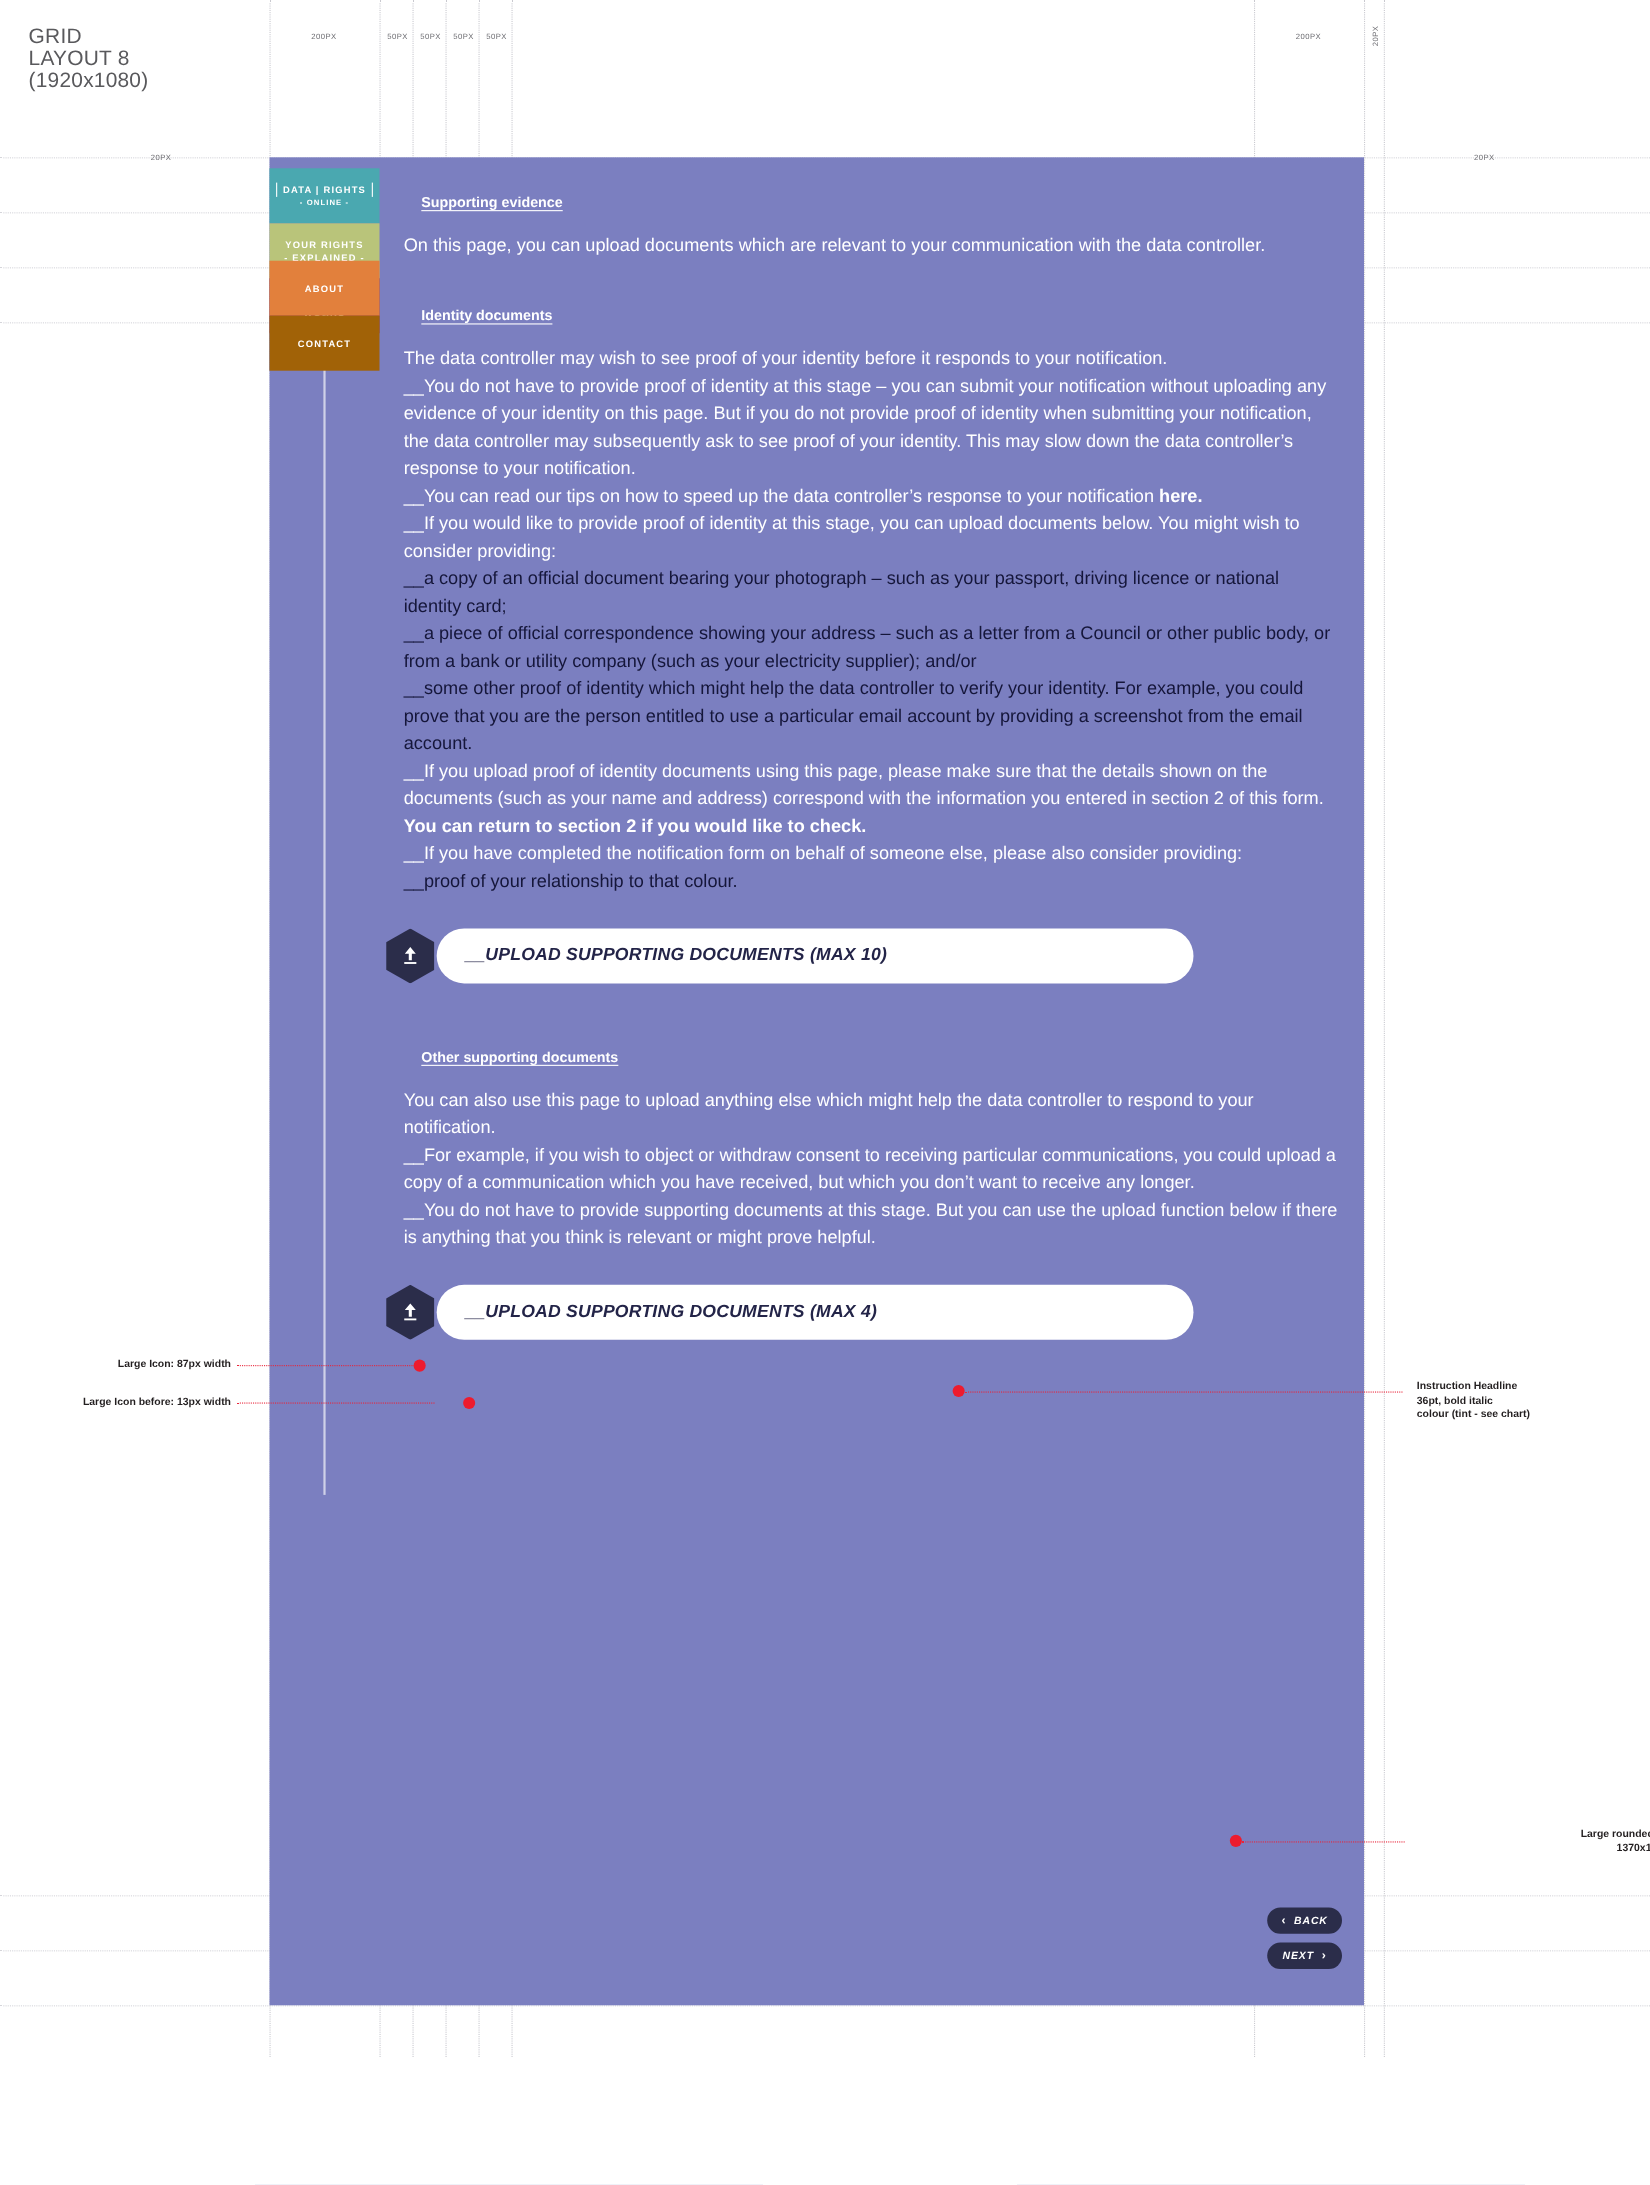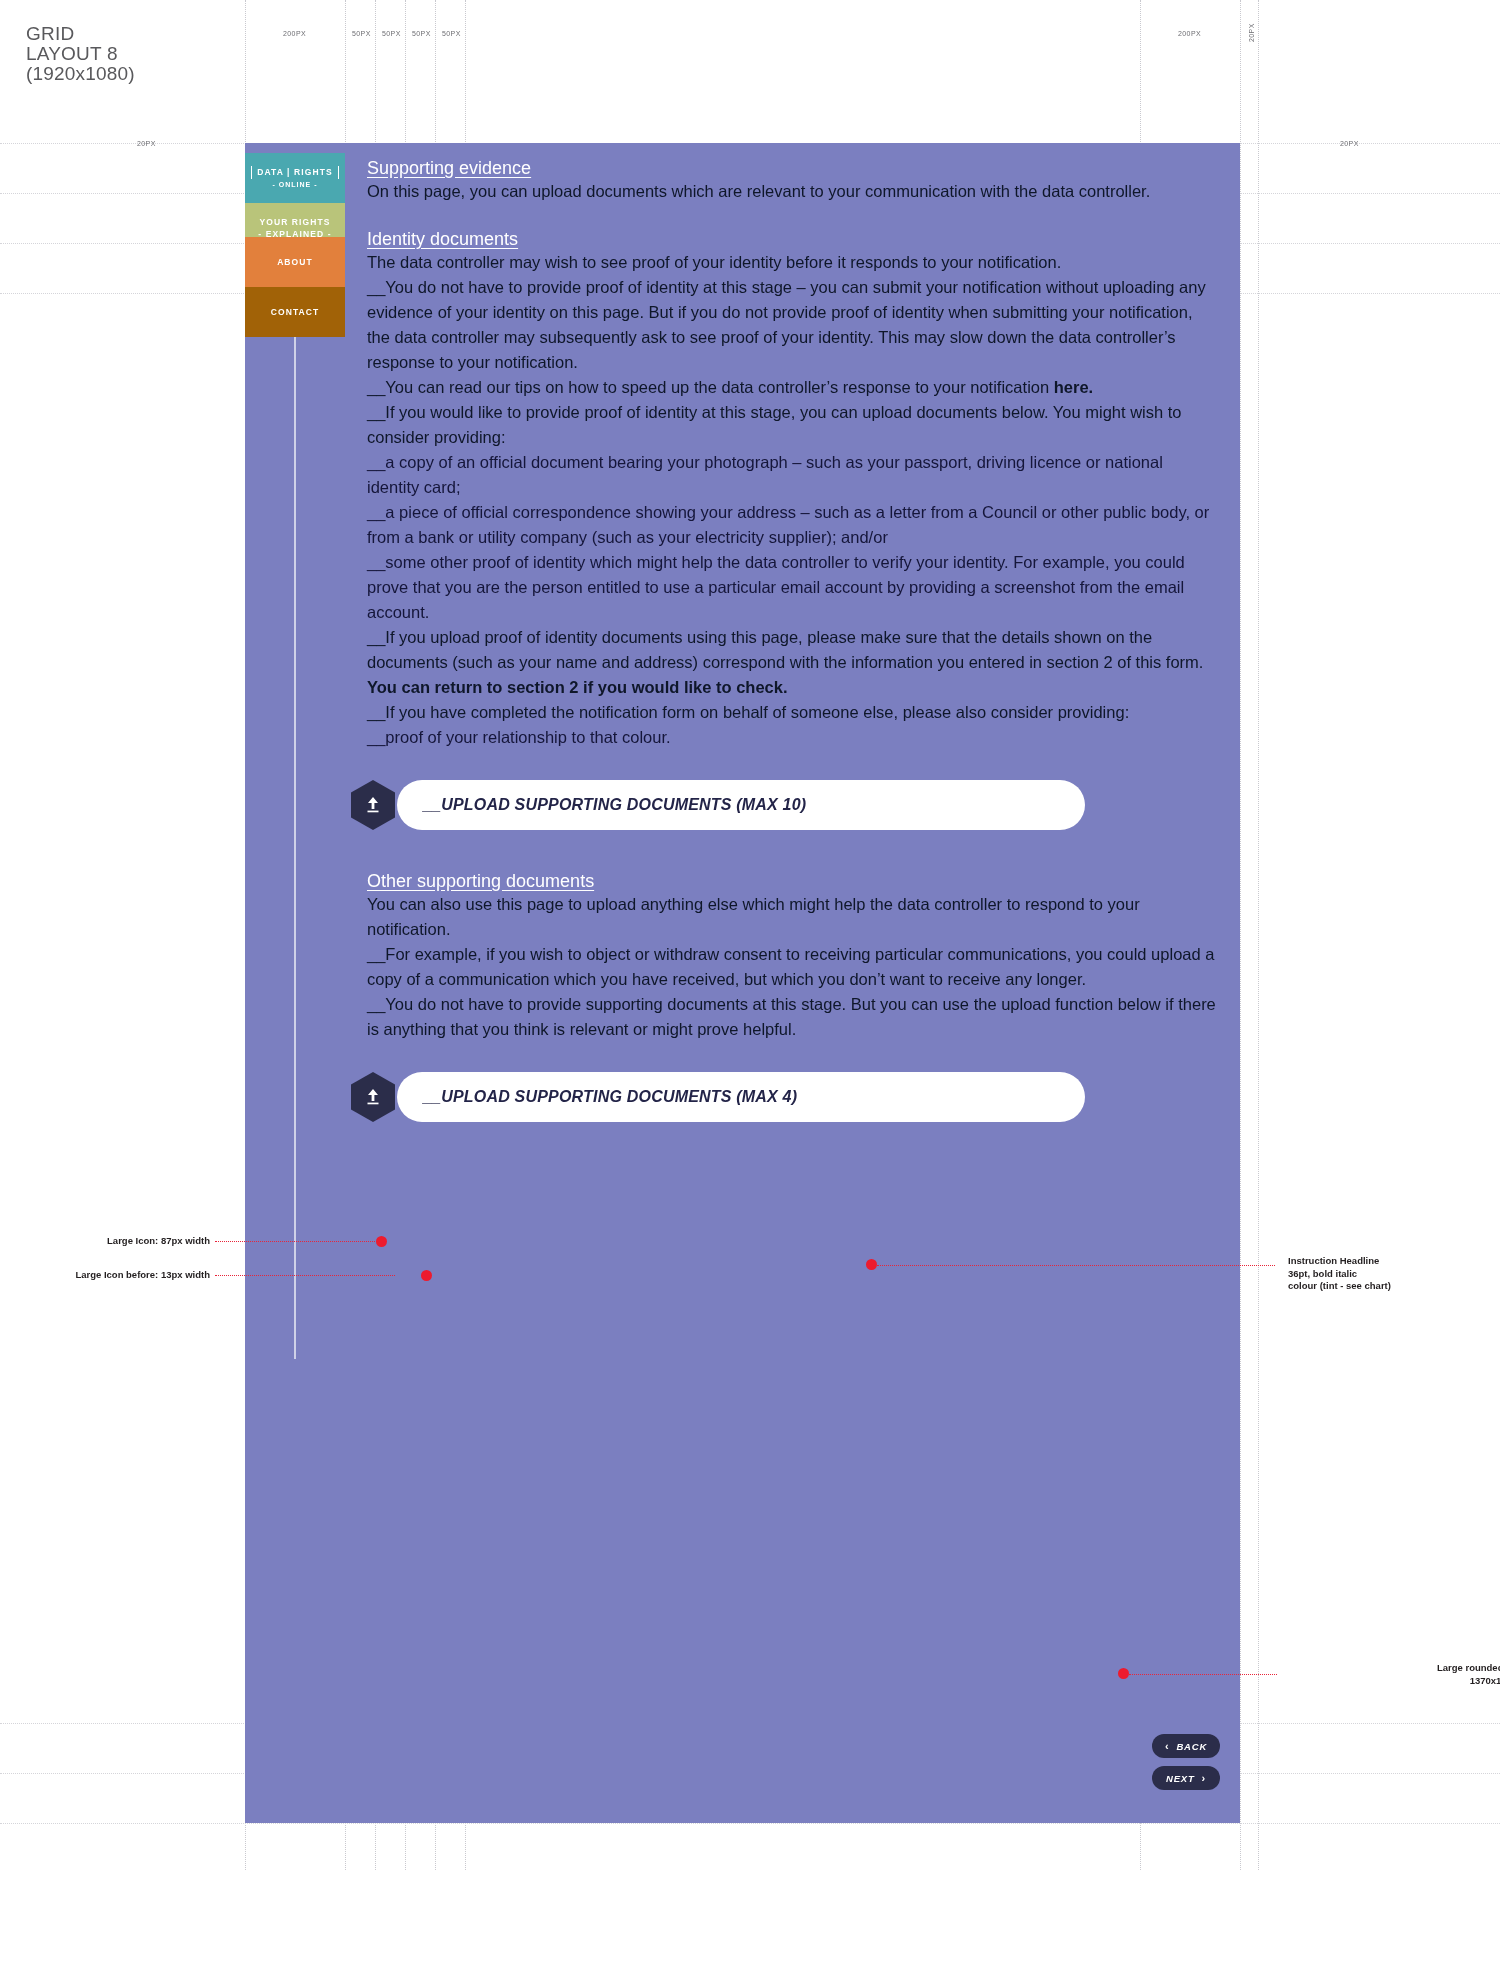--- a/index.html
+++ b/index.html
@@ -72,26 +72,26 @@
     width:19px; height:19px; border-radius:50%; background:#ffffff;
   }
   .nav-bottom { position:absolute; left:0; bottom:0; width:100px; }
 
   
   .content {
     position: absolute; left: 100px; top: 0;
     width: 895px; padding: 0 22px 0 22px;
   }
   h2.sec {
-    font-size: 18px; font-weight: 400; color: #ffffff;
+    font-size: 13px; font-weight: 700; color: #ffffff;
     text-decoration: underline; text-underline-offset: 3px;
-    line-height: 22px; margin: 0;
+    line-height: 22px; margin: 16px;
   }
   p.body {
-    font-size: 16.5px; line-height: 25px; color: #0f172a;
+    font-size: 16.5px; line-height: 25px; color: #ffffff;
     margin: 0; font-weight: 400;
   }
   p.body.dark { color: #15163a; }
   p.body b { font-weight: 700; }
   .blk { margin-top: 25px; }
   .lead { margin-top: 0; }
 
   
   .upload-row { position: relative; height: 62px; }
   .hexicon {

